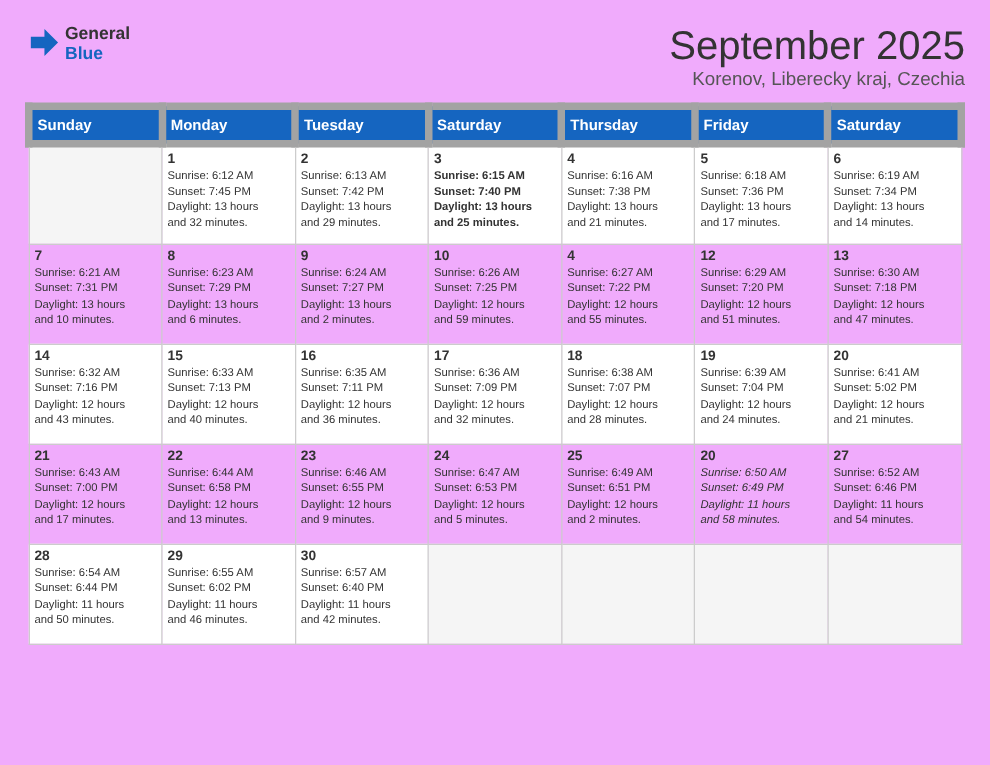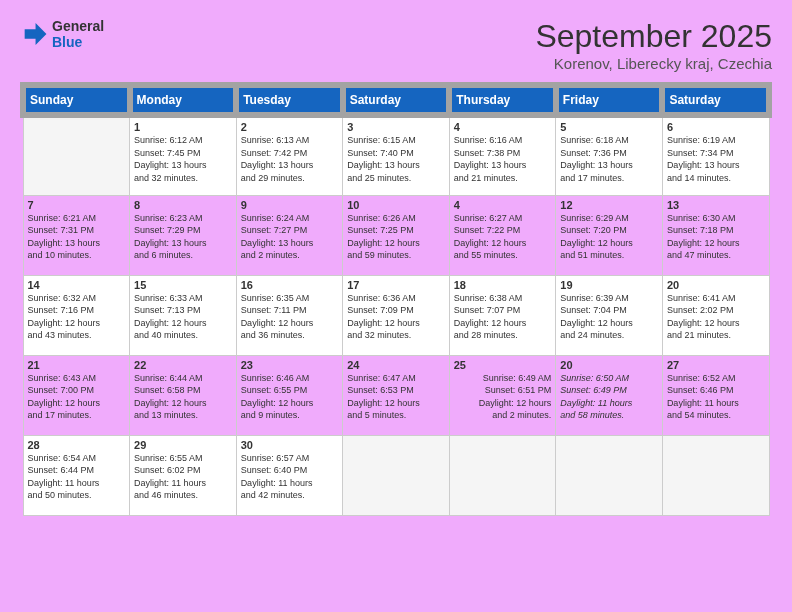--- a/index.html
+++ b/index.html
@@ -131,21 +131,21 @@
           </td>
           <td>
             <span class="day-number">2</span>
             <div class="day-info" style="white-space: pre-line;">Sunrise: 6:13 AM
 Sunset: 7:42 PM
 Daylight: 13 hours
 and 29 minutes.</div>
           </td>
           <td>
             <span class="day-number">3</span>
-            <div class="day-info" style="white-space: pre-line;">Sunrise: 6:15 AM
+            <div class="day-info" style="white-space: pre-line; font-weight: bold;">Sunrise: 6:15 AM
 Sunset: 7:40 PM
 Daylight: 13 hours
 and 25 minutes.</div>
           </td>
           <td>
             <span class="day-number">4</span>
             <div class="day-info" style="white-space: pre-line;">Sunrise: 6:16 AM
 Sunset: 7:38 PM
 Daylight: 13 hours
 and 21 minutes.</div>
@@ -255,21 +255,21 @@
           <td>
             <span class="day-number">19</span>
             <div class="day-info" style="white-space: pre-line;">Sunrise: 6:39 AM
 Sunset: 7:04 PM
 Daylight: 12 hours
 and 24 minutes.</div>
           </td>
           <td>
             <span class="day-number">20</span>
             <div class="day-info" style="white-space: pre-line;">Sunrise: 6:41 AM
-Sunset: 2:02 PM
+Sunset: 5:02 PM
 Daylight: 12 hours
 and 21 minutes.</div>
           </td>
         </tr>
         <tr>
           <td>
             <span class="day-number">21</span>
             <div class="day-info" style="white-space: pre-line;">Sunrise: 6:43 AM
 Sunset: 7:00 PM
 Daylight: 12 hours
@@ -291,21 +291,21 @@
           </td>
           <td>
             <span class="day-number">24</span>
             <div class="day-info" style="white-space: pre-line;">Sunrise: 6:47 AM
 Sunset: 6:53 PM
 Daylight: 12 hours
 and 5 minutes.</div>
           </td>
           <td>
             <span class="day-number">25</span>
-            <div class="day-info" style="white-space: pre-line; text-align: right;">Sunrise: 6:49 AM
+            <div class="day-info" style="white-space: pre-line;">Sunrise: 6:49 AM
 Sunset: 6:51 PM
 Daylight: 12 hours
 and 2 minutes.</div>
           </td>
           <td>
             <span class="day-number">20</span>
             <div class="day-info" style="white-space: pre-line; font-style: italic;">Sunrise: 6:50 AM
 Sunset: 6:49 PM
 Daylight: 11 hours
 and 58 minutes.</div>

